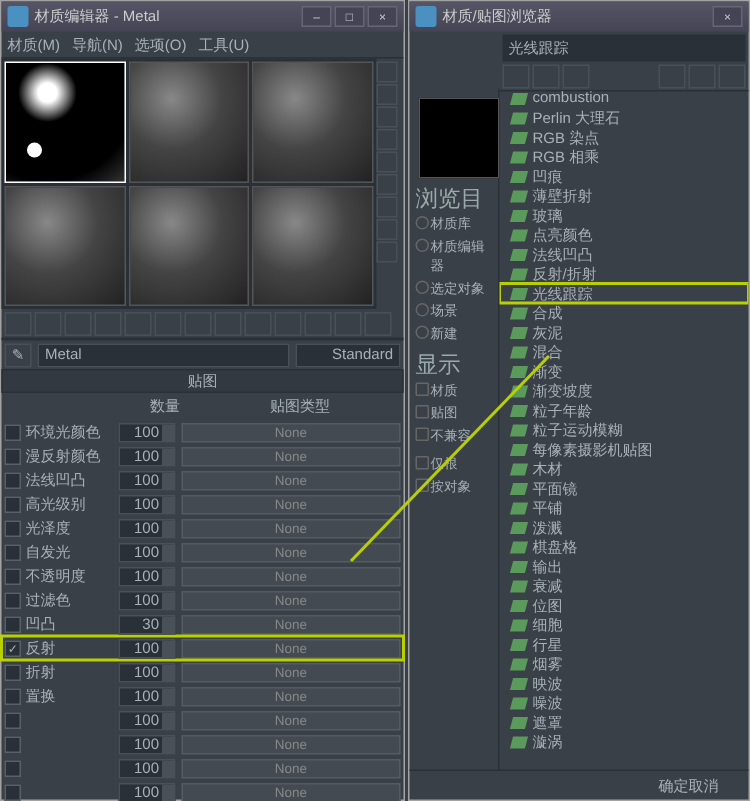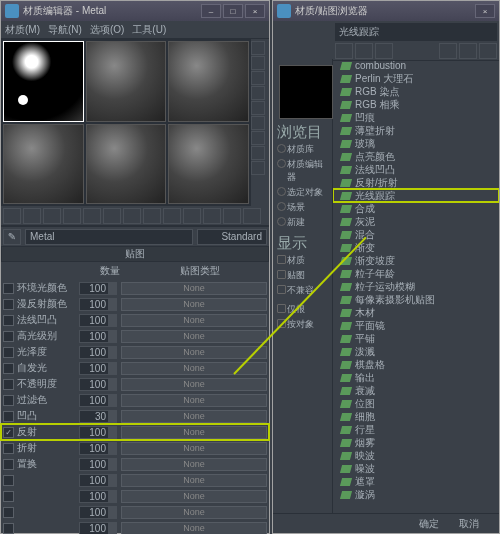--- a/index.html
+++ b/index.html
@@ -39,21 +39,21 @@
 .sidepane{width:60px;padding:4px;border-right:1px solid #2a3038}
 .sidepane .grp{font-size:15px;color:#9aa;margin-top:4px}
 .sidepane .opt{font-size:9px;padding:1px 0 1px 10px;position:relative}
 .sidepane .opt::before{content:"";position:absolute;left:0;top:2px;width:7px;height:7px;border:1px solid #666;border-radius:50%}
 .sidepane .opt.cb2::before{border-radius:1px}
 .searchbar{height:18px;background:#2a3038;margin:2px;display:flex;align-items:center;padding:0 4px}
 .tree{display:flex;flex-direction:column}
 .treeitem{height:13px;display:flex;align-items:center;padding-left:8px}
 .treeitem.hl{outline:2px solid #b8d000;outline-offset:-1px}
 .tico{width:10px;height:8px;background:#5a9a5a;margin-right:4px;transform:skewX(-15deg)}
-.btтom{position:absolute;bottom:0;left:0;right:0;height:20px;display:flex;justify-content:flex-end;align-items:center;gap:20px;padding:0 20px;border-top:1px solid #2a3038}
+.btтom{position:absolute;bottom:0;left:0;right:0;height:20px;display:flex;justify-content:flex-end;align-items:center;padding:0 20px;border-top:1px solid #2a3038}
 .hlline{position:absolute;border-top:2px solid #b8d000;transform-origin:left center;z-index:50}
 .preview{width:54px;height:54px;background:#000;border:1px solid #555;margin:2px}
 </style>
 </head>
 <body>
 
 <div class="win" style="left:0;top:0;width:270px;height:534px">
   <div class="titlebar">
     <div class="icон"></div>
     <span class="tтл">材质编辑器 - Metal</span>

